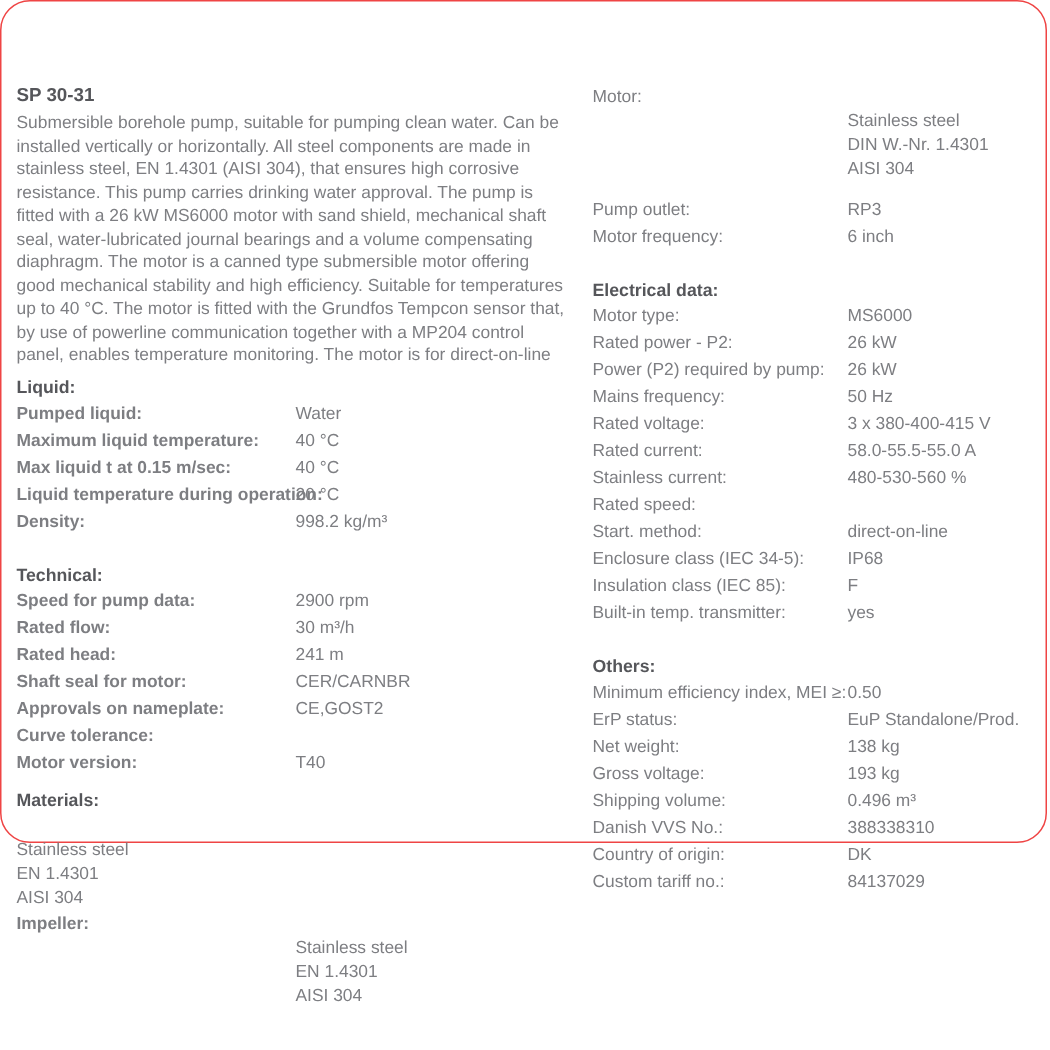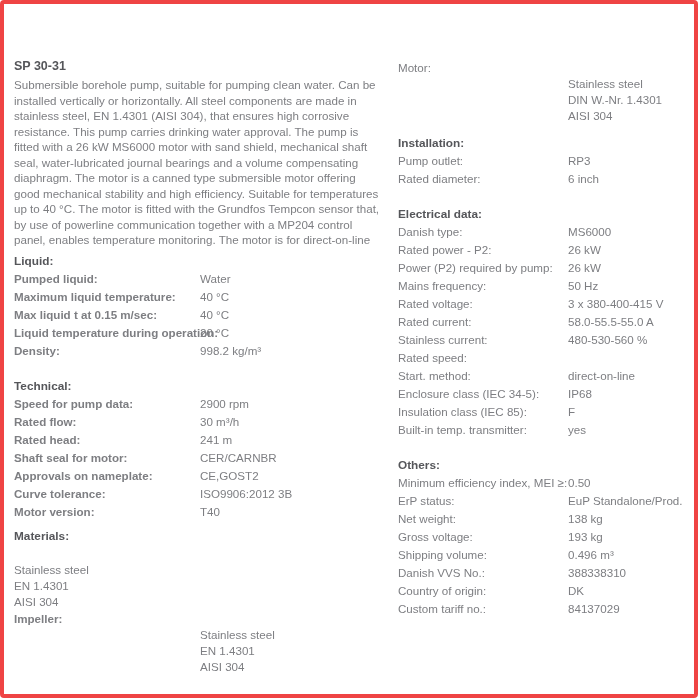--- a/index.html
+++ b/index.html
@@ -8,23 +8,23 @@
     width: 700px;
     height: 700px;
     background: #ffffff;
     font-family: "Liberation Sans", "DejaVu Sans", sans-serif;
     overflow: hidden;
   }
   .sheet {
     position: absolute;
     left: 0; top: 0;
     width: 698px;
-    height: 698px;
-    border: 4px solid #ef4444;
-    border-radius: 4px;
+    height: 562px;
+    border: 1px solid #ef4444;
+    border-radius: 20px;
     background: #ffffff;
     box-sizing: border-box;
   }
   .col {
     position: absolute;
     top: 55px;
   }
   .col-left  { left: 10px;  width: 376px; }
   .col-right { left: 394px; width: 300px; }
 
@@ -133,21 +133,20 @@
           <div class="spec-row">
           <div class="spec-label">Shaft seal for motor:</div>
           <div class="spec-value">CER/CARNBR</div>
         </div>
           <div class="spec-row">
           <div class="spec-label">Approvals on nameplate:</div>
           <div class="spec-value">CE,GOST2</div>
         </div>
           <div class="spec-row">
           <div class="spec-label">Curve tolerance:</div>
-          <div class="spec-value">ISO9906:2012 3B</div>
         </div>
           <div class="spec-row">
           <div class="spec-label">Motor version:</div>
           <div class="spec-value">T40</div>
         </div>
         </div>
     </div>
 
     <div class="section mid-gap">
       <div class="section-heading">Materials:</div>
@@ -177,40 +176,39 @@
       <div class="spec-row">
           <div class="spec-label">Motor:</div>
           <div class="spec-value multiline">Stainless steel
 DIN W.-Nr. 1.4301
 AISI 304</div>
         </div>
         </div>
     </div>
 
     <div class="section small-gap">
-      <div class="section-heading">Installation:</div>
       <div>
 
       <div class="spec-row">
           <div class="spec-label">Pump outlet:</div>
           <div class="spec-value">RP3</div>
         </div>
           <div class="spec-row">
-          <div class="spec-label">Rated diameter:</div>
+          <div class="spec-label">Motor frequency:</div>
           <div class="spec-value">6 inch</div>
         </div>
         </div>
     </div>
 
     <div class="section">
       <div class="section-heading">Electrical data:</div>
       <div>
 
       <div class="spec-row">
-          <div class="spec-label">Danish type:</div>
+          <div class="spec-label">Motor type:</div>
           <div class="spec-value">MS6000</div>
         </div>
           <div class="spec-row">
           <div class="spec-label">Rated power - P2:</div>
           <div class="spec-value">26 kW</div>
         </div>
           <div class="spec-row">
           <div class="spec-label">Power (P2) required by pump:</div>
           <div class="spec-value">26 kW</div>
         </div>

